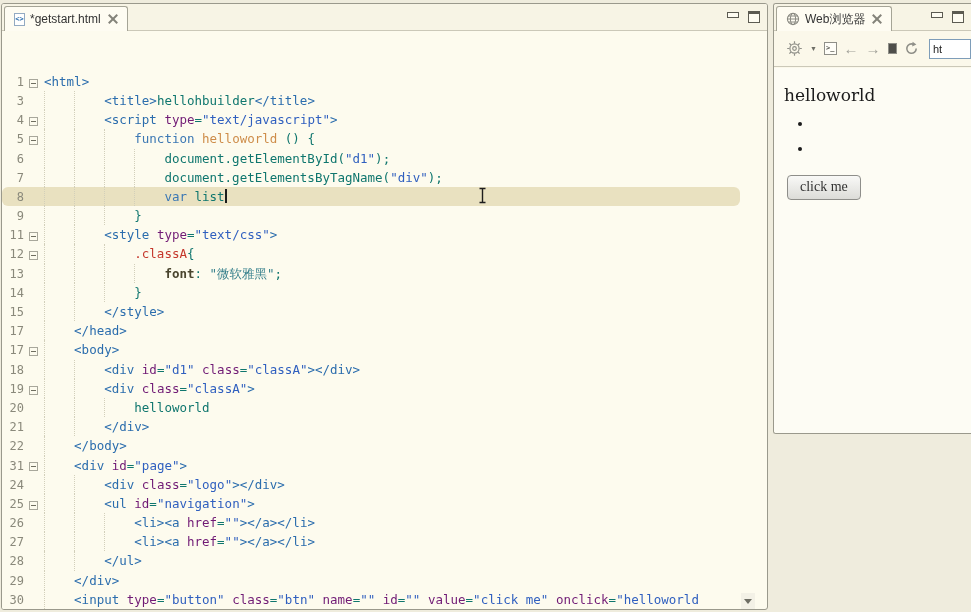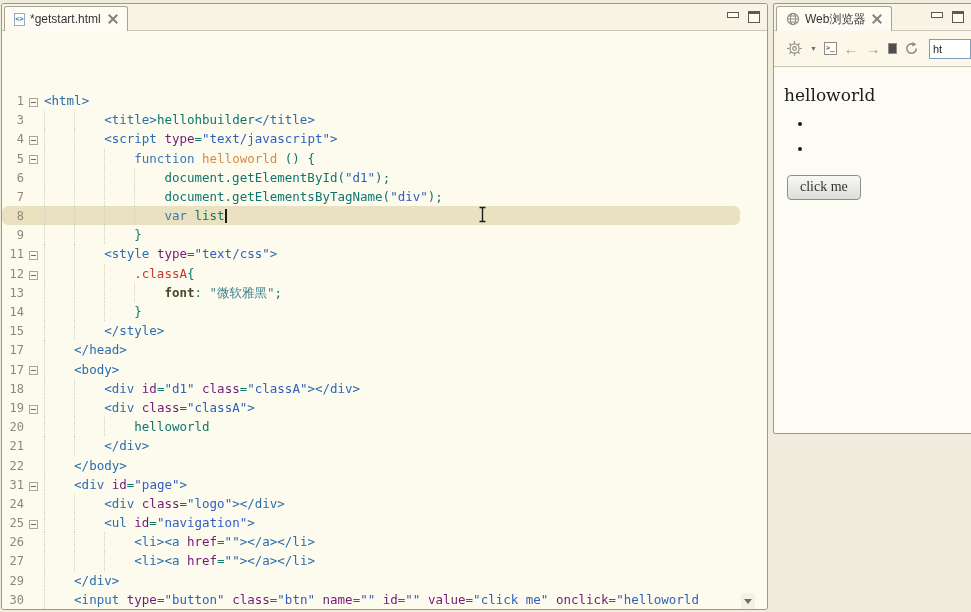--- a/index.html
+++ b/index.html
@@ -134,20 +134,21 @@
           <div class="cl"><span class="ln">18</span><span class="foldc"></span><span class="iu"></span><span class="iu"></span><span class="tok-tag">&lt;div </span><span class="tok-attr">id</span><span class="tok-plain">=</span><span class="tok-str">"d1"</span><span class="tok-plain"> </span><span class="tok-attr">class</span><span class="tok-plain">=</span><span class="tok-str">"classA"</span><span class="tok-tag">&gt;&lt;/div&gt;</span></div>
           <div class="cl"><span class="ln">19</span><span class="foldc"><span class="fbox"></span></span><span class="iu"></span><span class="iu"></span><span class="tok-tag">&lt;div </span><span class="tok-attr">class</span><span class="tok-plain">=</span><span class="tok-str">"classA"</span><span class="tok-tag">&gt;</span></div>
           <div class="cl"><span class="ln">20</span><span class="foldc"></span><span class="iu"></span><span class="iu"></span><span class="iu"></span><span class="tok-plain">helloworld</span></div>
           <div class="cl"><span class="ln">21</span><span class="foldc"></span><span class="iu"></span><span class="iu"></span><span class="tok-tag">&lt;/div&gt;</span></div>
           <div class="cl"><span class="ln">22</span><span class="foldc"></span><span class="iu"></span><span class="tok-tag">&lt;/body&gt;</span></div>
           <div class="cl"><span class="ln">31</span><span class="foldc"><span class="fbox"></span></span><span class="iu"></span><span class="tok-tag">&lt;div </span><span class="tok-attr">id</span><span class="tok-plain">=</span><span class="tok-str">"page"</span><span class="tok-tag">&gt;</span></div>
           <div class="cl"><span class="ln">24</span><span class="foldc"></span><span class="iu"></span><span class="iu"></span><span class="tok-tag">&lt;div </span><span class="tok-attr">class</span><span class="tok-plain">=</span><span class="tok-str">"logo"</span><span class="tok-tag">&gt;&lt;/div&gt;</span></div>
           <div class="cl"><span class="ln">25</span><span class="foldc"><span class="fbox"></span></span><span class="iu"></span><span class="iu"></span><span class="tok-tag">&lt;ul </span><span class="tok-attr">id</span><span class="tok-plain">=</span><span class="tok-str">"navigation"</span><span class="tok-tag">&gt;</span></div>
           <div class="cl"><span class="ln">26</span><span class="foldc"></span><span class="iu"></span><span class="iu"></span><span class="iu"></span><span class="tok-tag">&lt;li&gt;&lt;a </span><span class="tok-attr">href</span><span class="tok-plain">=</span><span class="tok-str">""</span><span class="tok-tag">&gt;&lt;/a&gt;&lt;/li&gt;</span></div>
           <div class="cl"><span class="ln">27</span><span class="foldc"></span><span class="iu"></span><span class="iu"></span><span class="iu"></span><span class="tok-tag">&lt;li&gt;&lt;a </span><span class="tok-attr">href</span><span class="tok-plain">=</span><span class="tok-str">""</span><span class="tok-tag">&gt;&lt;/a&gt;&lt;/li&gt;</span></div>
+          <div class="cl"><span class="ln">28</span><span class="foldc"></span><span class="iu"></span><span class="iu"></span><span class="tok-tag">&lt;/ul&gt;</span></div>
           <div class="cl"><span class="ln">29</span><span class="foldc"></span><span class="iu"></span><span class="tok-tag">&lt;/div&gt;</span></div>
           <div class="cl"><span class="ln">30</span><span class="foldc"></span><span class="iu"></span><span class="tok-tag">&lt;input </span><span class="tok-attr">type</span><span class="tok-plain">=</span><span class="tok-str">"button"</span><span class="tok-plain"> </span><span class="tok-attr">class</span><span class="tok-plain">=</span><span class="tok-str">"btn"</span><span class="tok-plain"> </span><span class="tok-attr">name</span><span class="tok-plain">=</span><span class="tok-str">""</span><span class="tok-plain"> </span><span class="tok-attr">id</span><span class="tok-plain">=</span><span class="tok-str">""</span><span class="tok-plain"> </span><span class="tok-attr">value</span><span class="tok-plain">=</span><span class="tok-str">"click me"</span><span class="tok-plain"> </span><span class="tok-attr">onclick</span><span class="tok-plain">=</span><span class="tok-str">"helloworld</span></div>
         </div>
       <svg class="ibeam" width="11" height="17" viewBox="0 0 11 17">
         <path d="M2.5 1.5 H8.5 M5.5 1.5 V15.5 M2.5 15.5 H8.5" stroke="#1d1d1d" stroke-width="1.4" fill="none"></path>
       </svg>
     </div>
     <div class="vscroll">
       <div class="sb-btn up">
           <span class="tri-up"></span>

